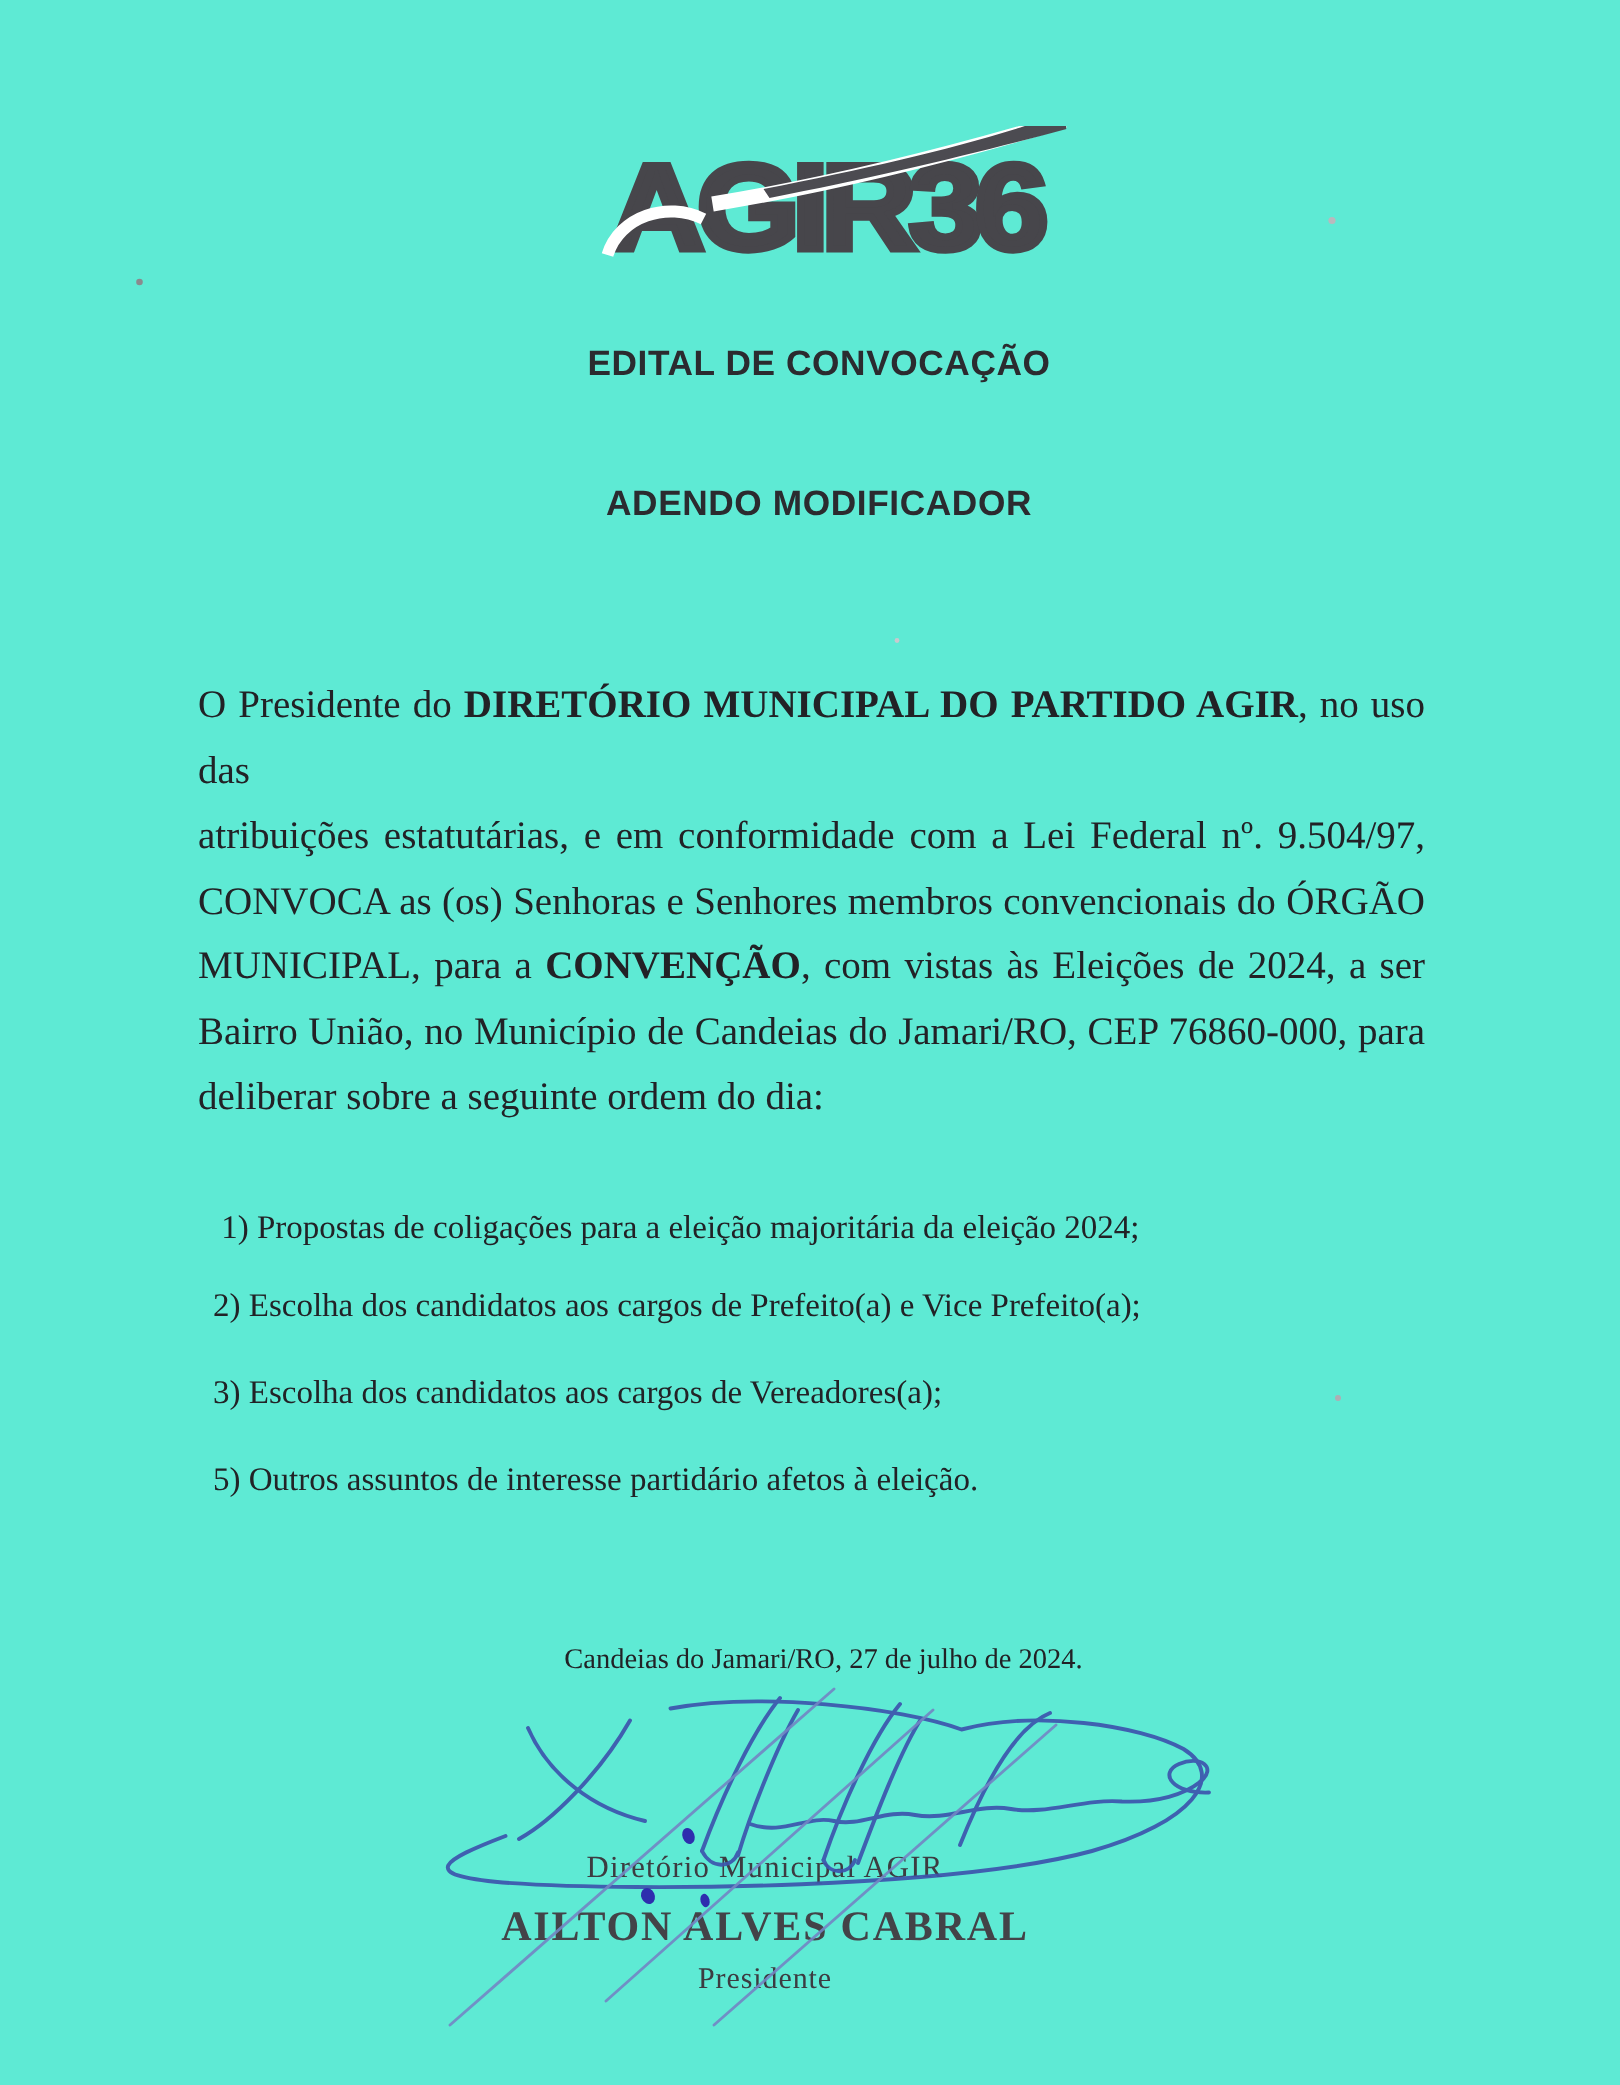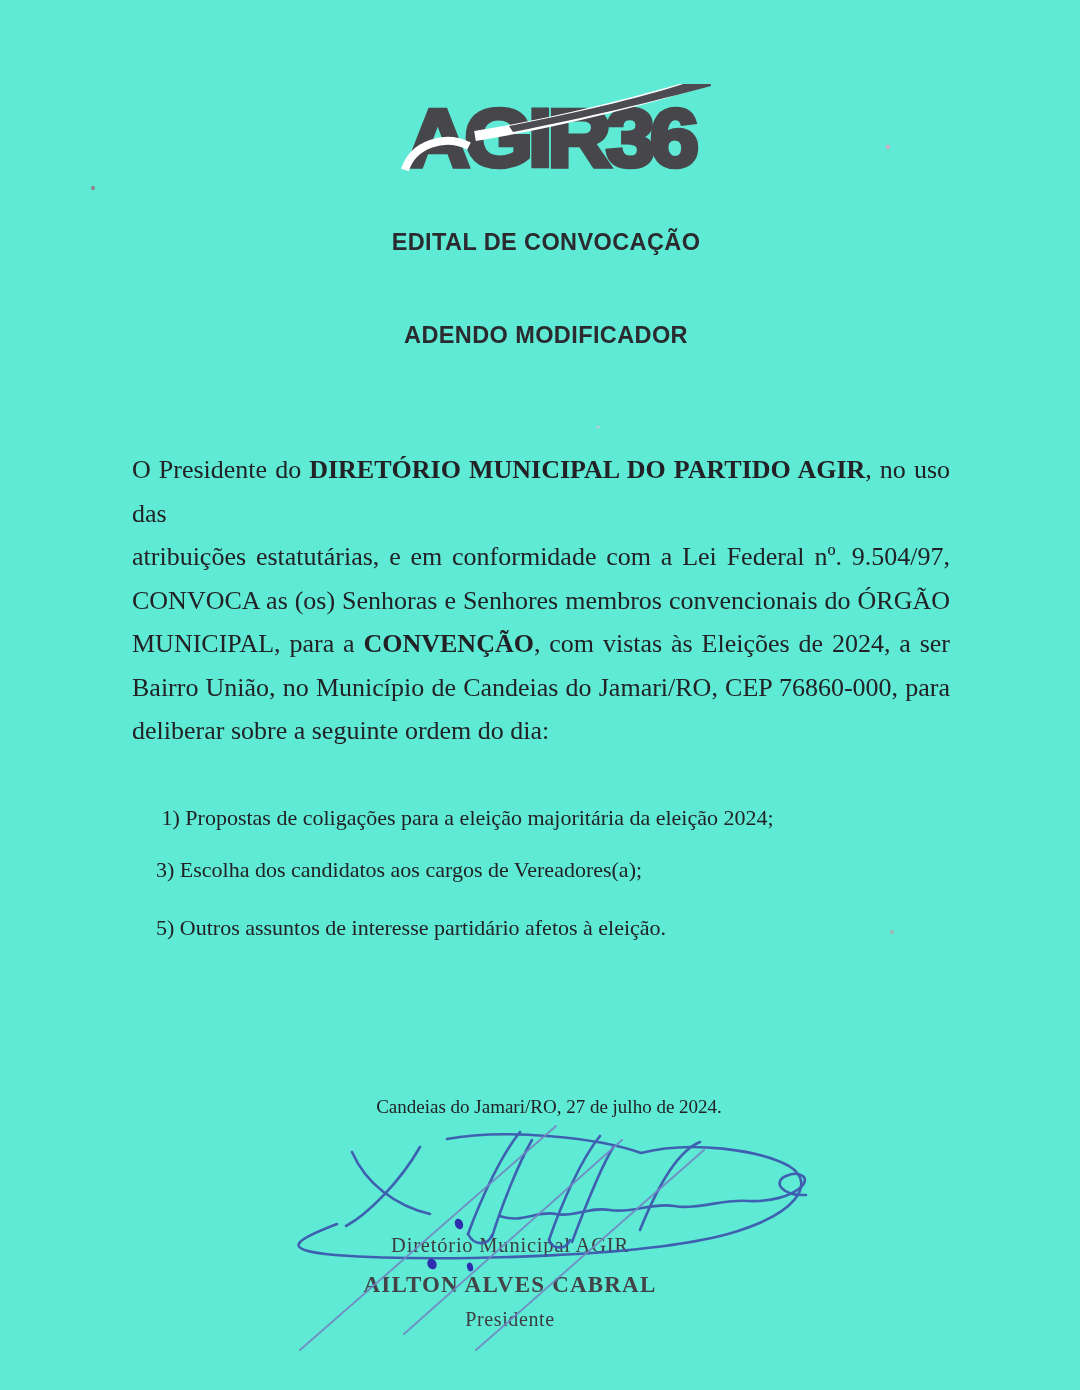--- a/index.html
+++ b/index.html
@@ -23,30 +23,30 @@
     font-size:23.5px;letter-spacing:0.4px;
   }
   .h1{top:229px;}
   .h2{top:322px;}
   
   .body-par{left:132px;top:448px;width:818px;font-size:26px;line-height:43.5px;}
   .pline{text-align:justify;text-align-last:justify;white-space:normal;}
   .pline b{font-weight:bold;}
   .pline-last{text-align-last:left;}
   
-  .agenda{left:156px;top:796px;width:830px;font-size:22px;line-height:43.5px;}
+  .agenda{left:142px;top:796px;width:830px;font-size:22px;line-height:43.5px;}
   .agenda-item{white-space:pre-wrap;}
   .agenda-item:nth-child(2){margin-top:8.5px;}
   .agenda-item:nth-child(n+3){margin-top:14.5px;}
   
   .dateline{left:140px;top:1092px;width:818px;text-align:center;font-size:19px;line-height:30px;}
   
   .sigblock{left:300px;top:1232px;width:420px;text-align:center;color:#3c3c41;}
   .sig-org{font-size:20.5px;line-height:26px;letter-spacing:0.8px;}
-  .sig-name{font-size:23px;line-height:26px;font-weight:bold;letter-spacing:1.2px;margin-top:14px;color:#434348;}
+  .sig-name{font-size:28px;line-height:26px;font-weight:bold;letter-spacing:1.2px;margin-top:14px;color:#434348;}
   .sig-role{font-size:20px;line-height:26px;margin-top:8px;letter-spacing:0.6px;}
   .ink-overlay{left:0;top:0;pointer-events:none;}
 </style>
 </head>
 <body>
 
 <div class="page">
 
   <div class="abs logo">
     <svg width="322" height="100" viewBox="0 0 322 100">
@@ -69,20 +69,21 @@
       <div class="pline"><span>O Presidente do </span><b>DIRETÓRIO MUNICIPAL DO PARTIDO AGIR</b><span>, no uso das</span></div>
       <div class="pline"><span>atribuições estatutárias, e em conformidade com a Lei Federal nº. 9.504/97,</span></div>
       <div class="pline"><span>CONVOCA as (os) Senhoras e Senhores membros convencionais do ÓRGÃO</span></div>
       <div class="pline"><span>MUNICIPAL, para a </span><b>CONVENÇÃO</b><span>, com vistas às Eleições de 2024, a ser</span></div>
       <div class="pline"><span>Bairro União, no Município de Candeias do Jamari/RO, CEP 76860-000, para</span></div>
       <div class="pline pline-last"><span>deliberar sobre a seguinte ordem do dia:</span></div>
     </div>
 
   <div class="abs agenda">
       <div class="agenda-item"> 1) Propostas de coligações para a eleição majoritária da eleição 2024;</div>
+      <div class="agenda-item">2) Escolha dos candidatos aos cargos de Prefeito(a) e Vice Prefeito(a);</div>
       <div class="agenda-item">3) Escolha dos candidatos aos cargos de Vereadores(a);</div>
       <div class="agenda-item">5) Outros assuntos de interesse partidário afetos à eleição.</div>
     </div>
 
   <div class="abs dateline">Candeias do Jamari/RO, 27 de julho de 2024.</div>
 
   <div class="abs sigblock">
     <div class="sig-org">Diretório Municipal AGIR</div>
     <div class="sig-name">AILTON ALVES CABRAL</div>
     <div class="sig-role">Presidente</div>

